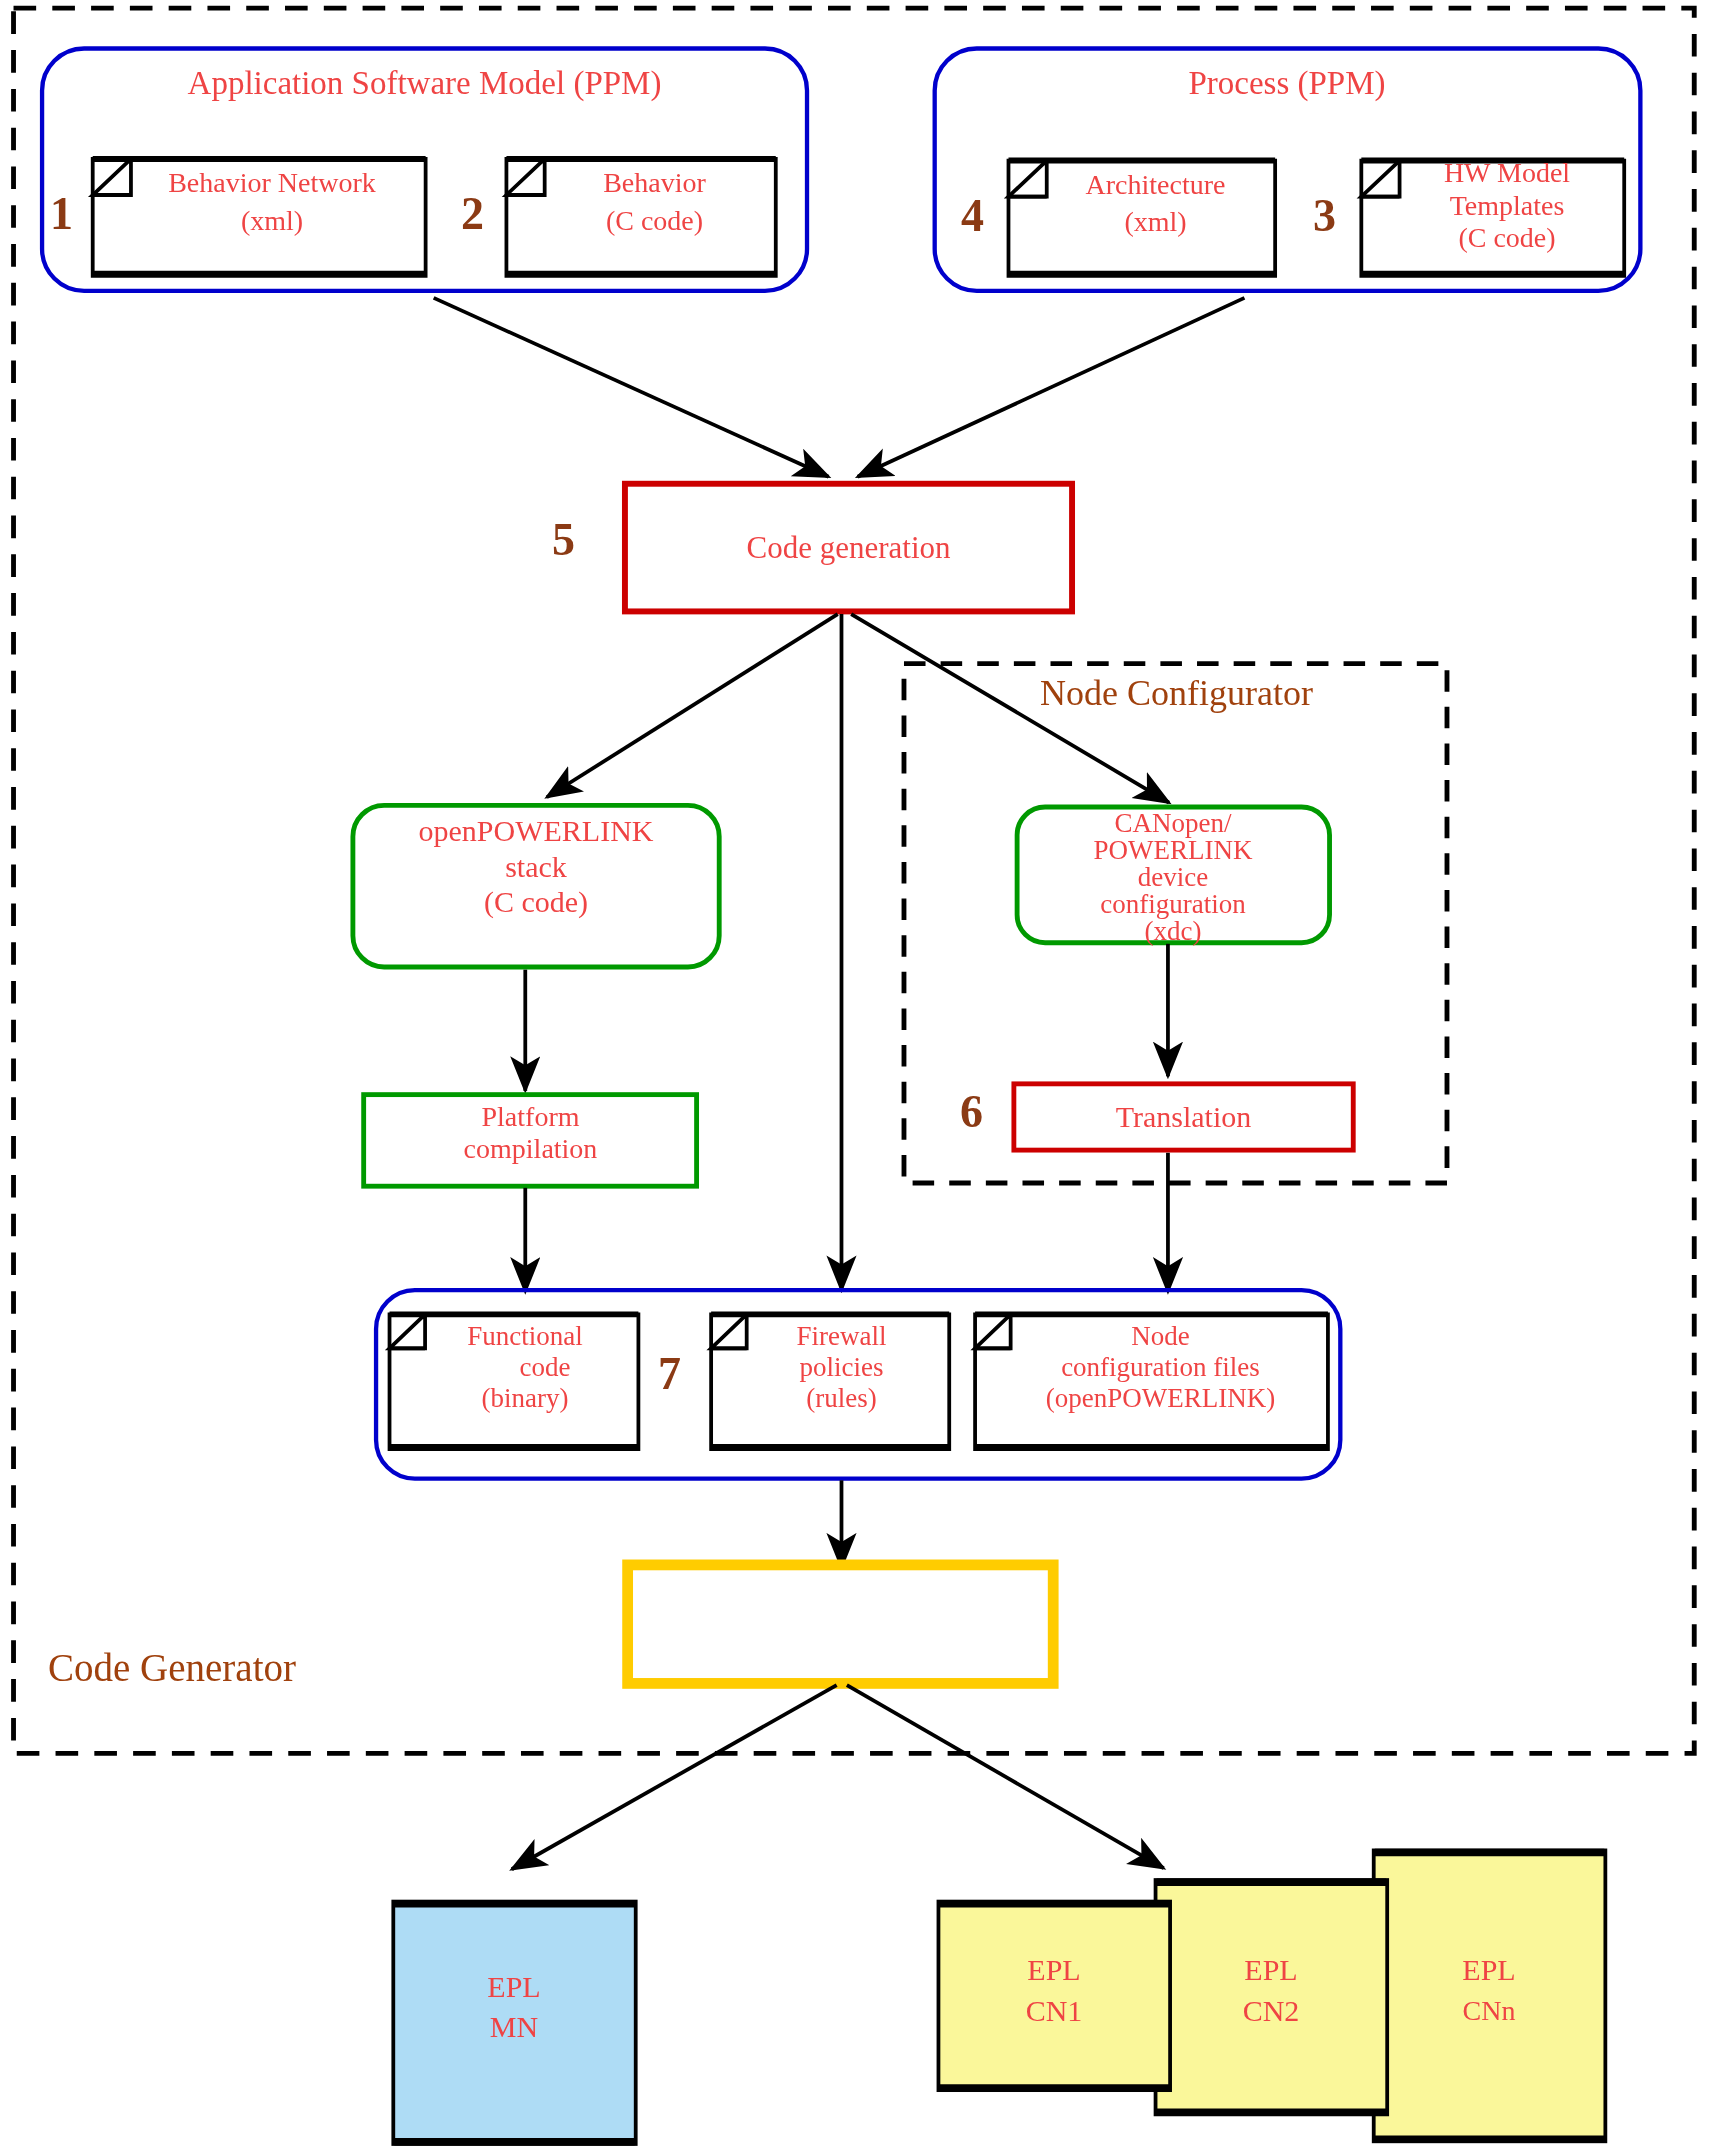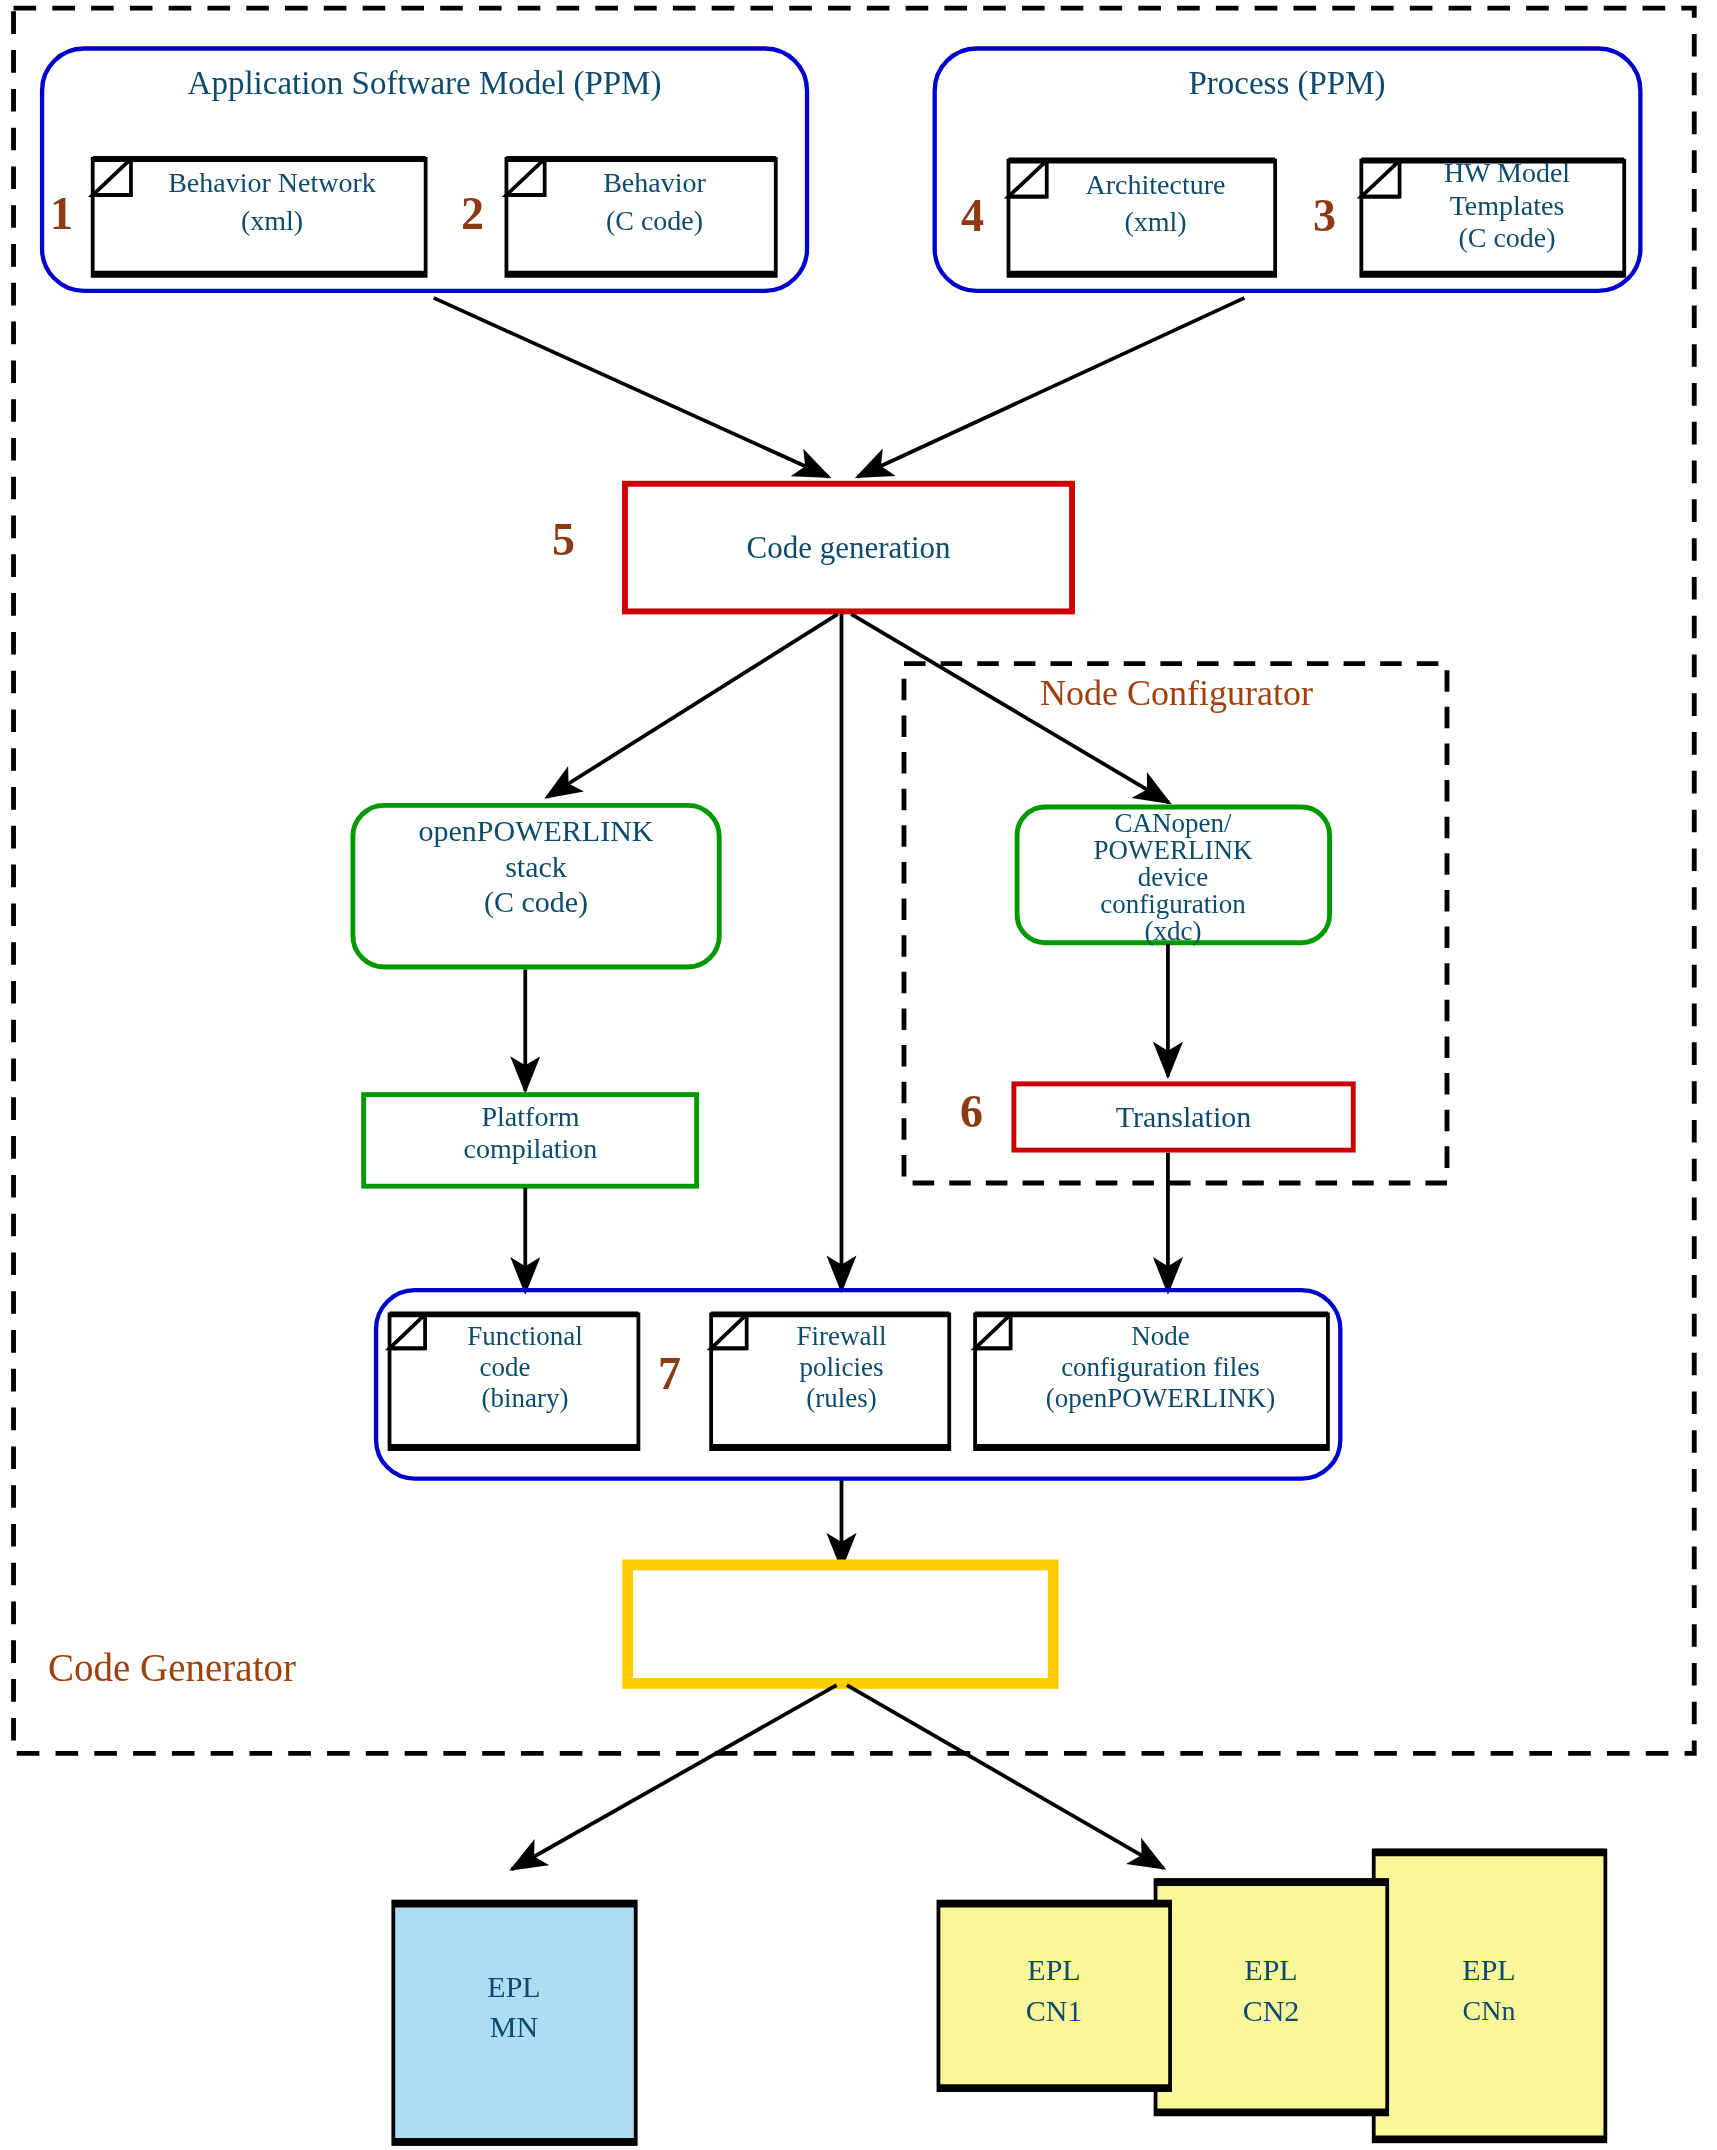--- a/index.html
+++ b/index.html
@@ -1,19 +1,19 @@
 <!DOCTYPE html>
 <html style="font-size:8.6px"><head>
 <meta charset="utf-8">
 <style>
   html,body{margin:0;padding:0;background:#ffffff;}
   body{font-family:"Liberation Serif", serif;}
   #stage{position:relative;width:1718px;height:2151px;background:#fff;overflow:hidden;}
   svg{position:absolute;left:0;top:0;width:1718px;height:2151px;}
-  .lbl{position:absolute;text-align:center;color:#0c4a6e;font-family:"Liberation Serif", serif;
+  .lbl{position:absolute;text-align:center;color:#ef4444;font-family:"Liberation Serif", serif;
        line-height:1.12;pointer-events:none;display:flex;align-items:center;justify-content:center;}
   .num{position:absolute;color:#8B3A14;font-family:"Liberation Serif", serif;font-weight:bold;
        font-size:46px;line-height:1;}
   .section-title{position:absolute;color:#A0410D;font-family:"Liberation Serif", serif;font-size:36px;}
 </style>
 </head>
 <body>
 
 <div id="stage">
 
@@ -175,21 +175,21 @@
   <div class="lbl" style="left:1017px;top:809px;width:312px;height:28px;font-size:27px;">CANopen/</div>
   <div class="lbl" style="left:1017px;top:836px;width:312px;height:28px;font-size:27px;">POWERLINK</div>
   <div class="lbl" style="left:1017px;top:863px;width:312px;height:28px;font-size:27px;">device</div>
   <div class="lbl" style="left:1017px;top:890px;width:312px;height:28px;font-size:27px;">configuration</div>
   <div class="lbl" style="left:1017px;top:917px;width:312px;height:28px;font-size:27px;">(xdc)</div>
 
   <div class="num" style="left:960px;top:1089px;">6</div>
   <div class="lbl" style="left:1014px;top:1084px;width:339px;height:66px;font-size:30px;">Translation</div>
 
   <div class="lbl" style="left:412px;top:1321px;width:226px;height:31px;font-size:27px;">Functional</div>
-  <div class="lbl" style="left:392px;top:1352px;width:226px;height:31px;font-size:27px;">code</div>
+  <div class="lbl" style="left:432px;top:1352px;width:226px;height:31px;font-size:27px;">code</div>
   <div class="lbl" style="left:412px;top:1383px;width:226px;height:31px;font-size:27px;">(binary)</div>
 
   <div class="num" style="left:658px;top:1351px;">7</div>
   <div class="lbl" style="left:734px;top:1321px;width:215px;height:31px;font-size:27px;">Firewall</div>
   <div class="lbl" style="left:734px;top:1352px;width:215px;height:31px;font-size:27px;">policies</div>
   <div class="lbl" style="left:734px;top:1383px;width:215px;height:31px;font-size:27px;">(rules)</div>
 
   <div class="lbl" style="left:995px;top:1321px;width:331px;height:31px;font-size:27px;">Node</div>
   <div class="lbl" style="left:995px;top:1352px;width:331px;height:31px;font-size:27px;text-align:center;">configuration files</div>
   <div class="lbl" style="left:995px;top:1383px;width:331px;height:31px;font-size:27px;">(openPOWERLINK)</div>

